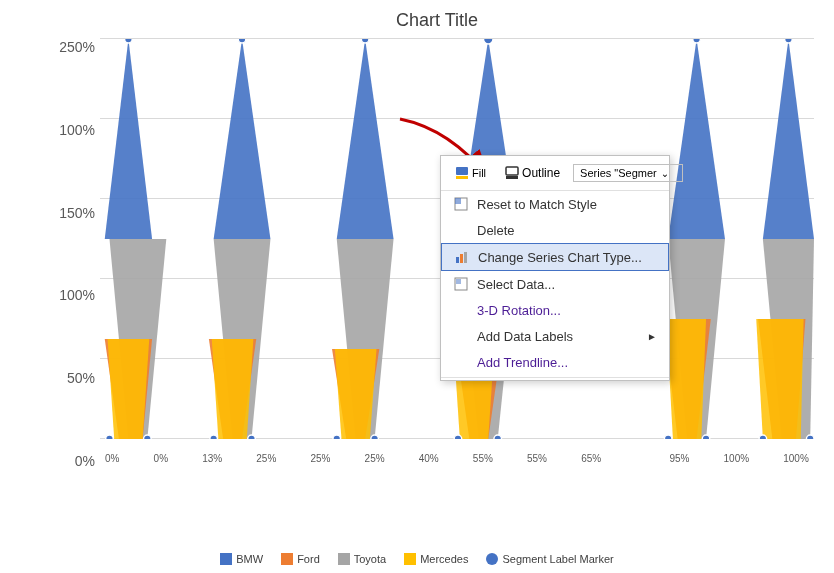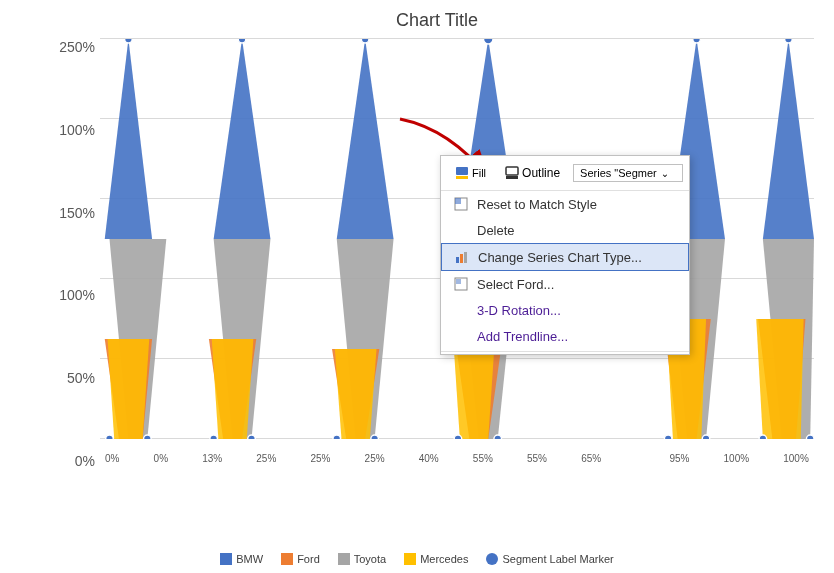--- a/index.html
+++ b/index.html
@@ -111,21 +111,21 @@
     }
 
     
     .context-menu {
       position: absolute;
       top: 155px;
       left: 440px;
       background: #fff;
       border: 1px solid #c0c0c0;
       box-shadow: 2px 2px 8px rgba(0,0,0,0.2);
-      width: 250px;
+      width: 230px;
       z-index: 100;
       font-size: 13px;
     }
 
     .menu-toolbar {
       display: flex;
       align-items: center;
       padding: 6px 8px;
       border-bottom: 1px solid #e0e0e0;
       gap: 8px;
@@ -380,28 +380,33 @@
     <span>Change Series Chart Type...</span>
   </div>
 
   <div class="menu-item">
     <span class="icon-placeholder">
       <svg width="14" height="14" viewBox="0 0 14 14">
         <rect x="1" y="1" width="12" height="12" fill="none" stroke="#888" stroke-width="1"></rect>
         <rect x="2" y="2" width="5" height="5" fill="#4472C4" opacity="0.5"></rect>
       </svg>
     </span>
-    <span>Select Ford...</span>
+    <span>Select Data...</span>
   </div>
 
   <div class="menu-item disabled">
     <span class="icon-placeholder"></span>
     <span>3-D Rotation...</span>
   </div>
 
+  <div class="menu-item">
+    <span class="icon-placeholder"></span>
+    <span>Add Data Labels</span>
+    <span class="submenu-arrow">►</span>
+  </div>
 
   <div class="menu-item disabled">
     <span class="icon-placeholder"></span>
     <span>Add Trendline...</span>
   </div>
 
   <div class="menu-separator"></div>
 
 </div>
 

